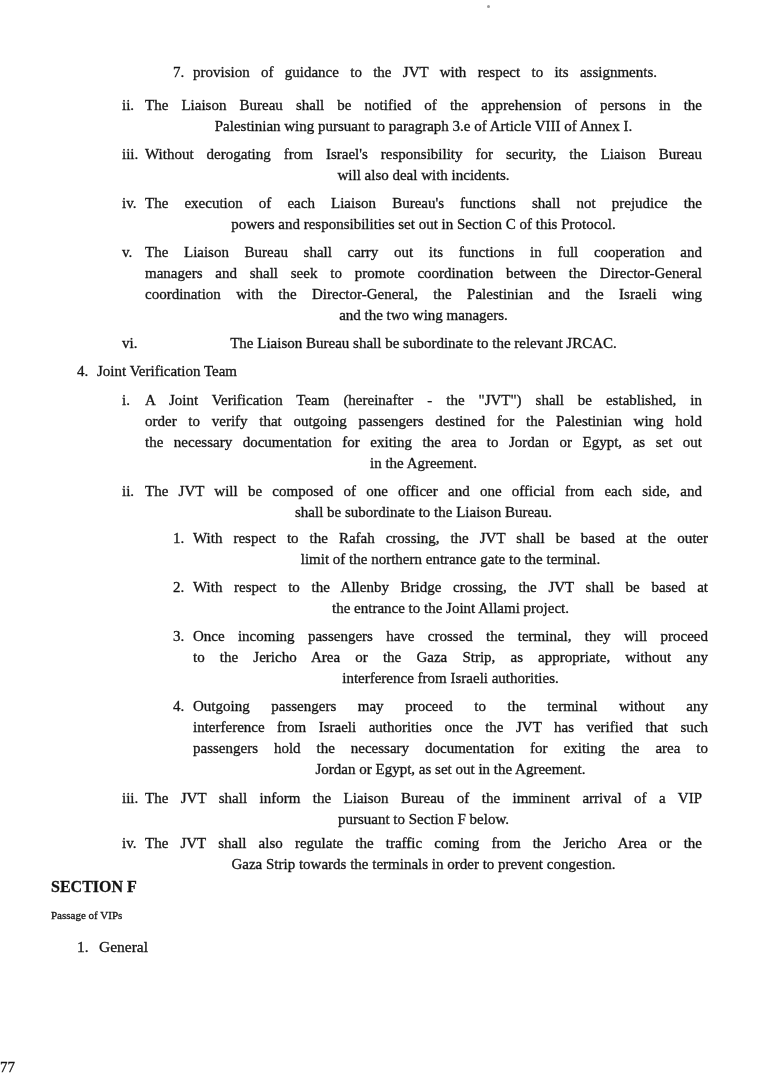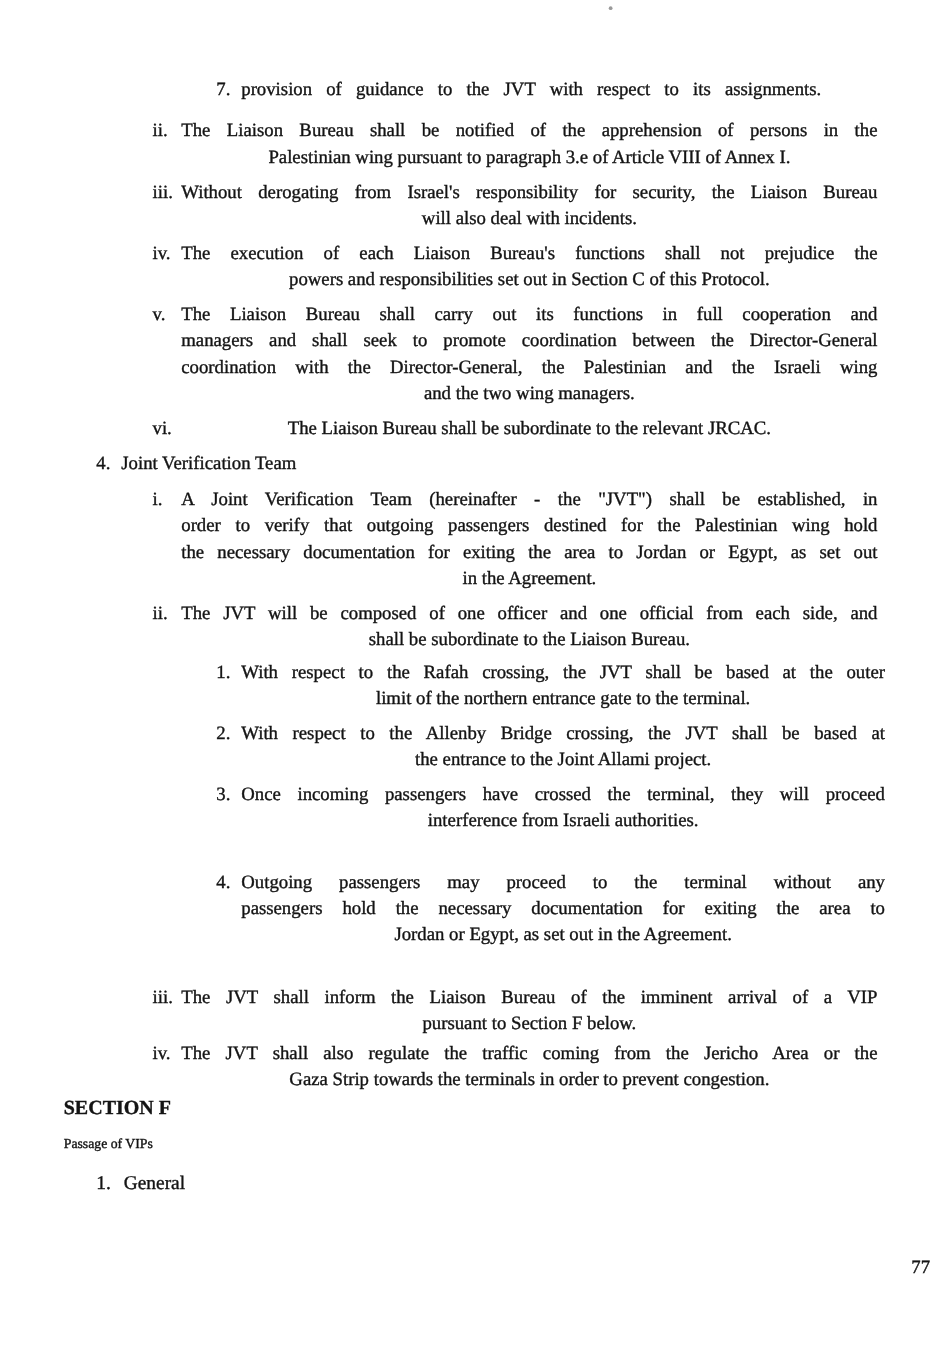--- a/index.html
+++ b/index.html
@@ -52,24 +52,24 @@
     line-height: 21px;
   }
   .subheading {
     position: absolute;
     left: 51px;
     font-size: 11px;
     line-height: 21px;
   }
   .page-number {
     position: absolute;
-    top: 1004px;
+    top: 1057px;
     left: 0;
     width: 744px;
-    text-align: right;
+    text-align: left;
     font-size: 15px;
     line-height: 21px;
   }
 </style>
 </head>
 <body>
 
 <div class="page">
 
   <div class="speck"></div>
@@ -160,28 +160,30 @@
     <div class="text">
       <span class="ln j">With respect to the Allenby Bridge crossing, the JVT shall be based at</span>
       <span class="ln">the entrance to the Joint Allami project.</span>
     </div>
   </div>
 
   <div class="item lvl-d" style="top:626px">
     <span class="marker">3.</span>
     <div class="text">
       <span class="ln j">Once incoming passengers have crossed the terminal, they will proceed</span>
+      <span class="ln j">to the Jericho Area or the Gaza Strip, as appropriate, without any</span>
       <span class="ln">interference from Israeli authorities.</span>
     </div>
   </div>
 
   <div class="item lvl-d" style="top:696px">
     <span class="marker">4.</span>
     <div class="text">
       <span class="ln j">Outgoing passengers may proceed to the terminal without any</span>
+      <span class="ln j">interference from Israeli authorities once the JVT has verified that such</span>
       <span class="ln j">passengers hold the necessary documentation for exiting the area to</span>
       <span class="ln">Jordan or Egypt, as set out in the Agreement.</span>
     </div>
   </div>
 
   <div class="item lvl-b" style="top:788px">
     <span class="marker">iii.</span>
     <div class="text">
       <span class="ln j">The JVT shall inform the Liaison Bureau of the imminent arrival of a VIP</span>
       <span class="ln">pursuant to Section F below.</span>

